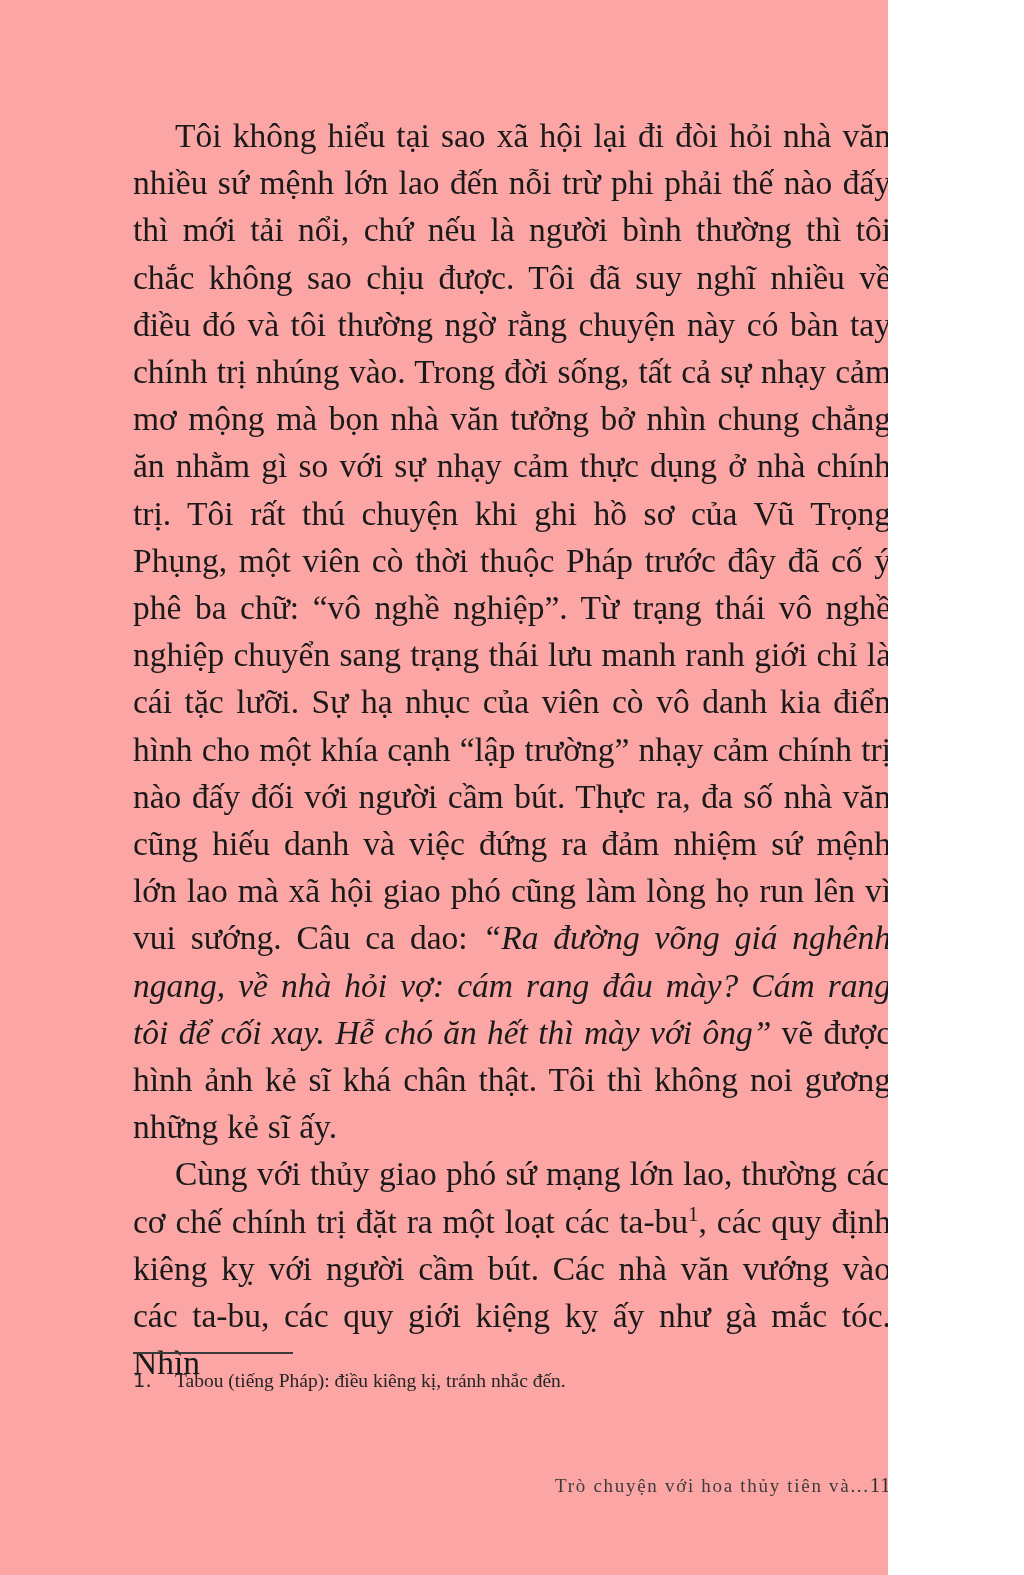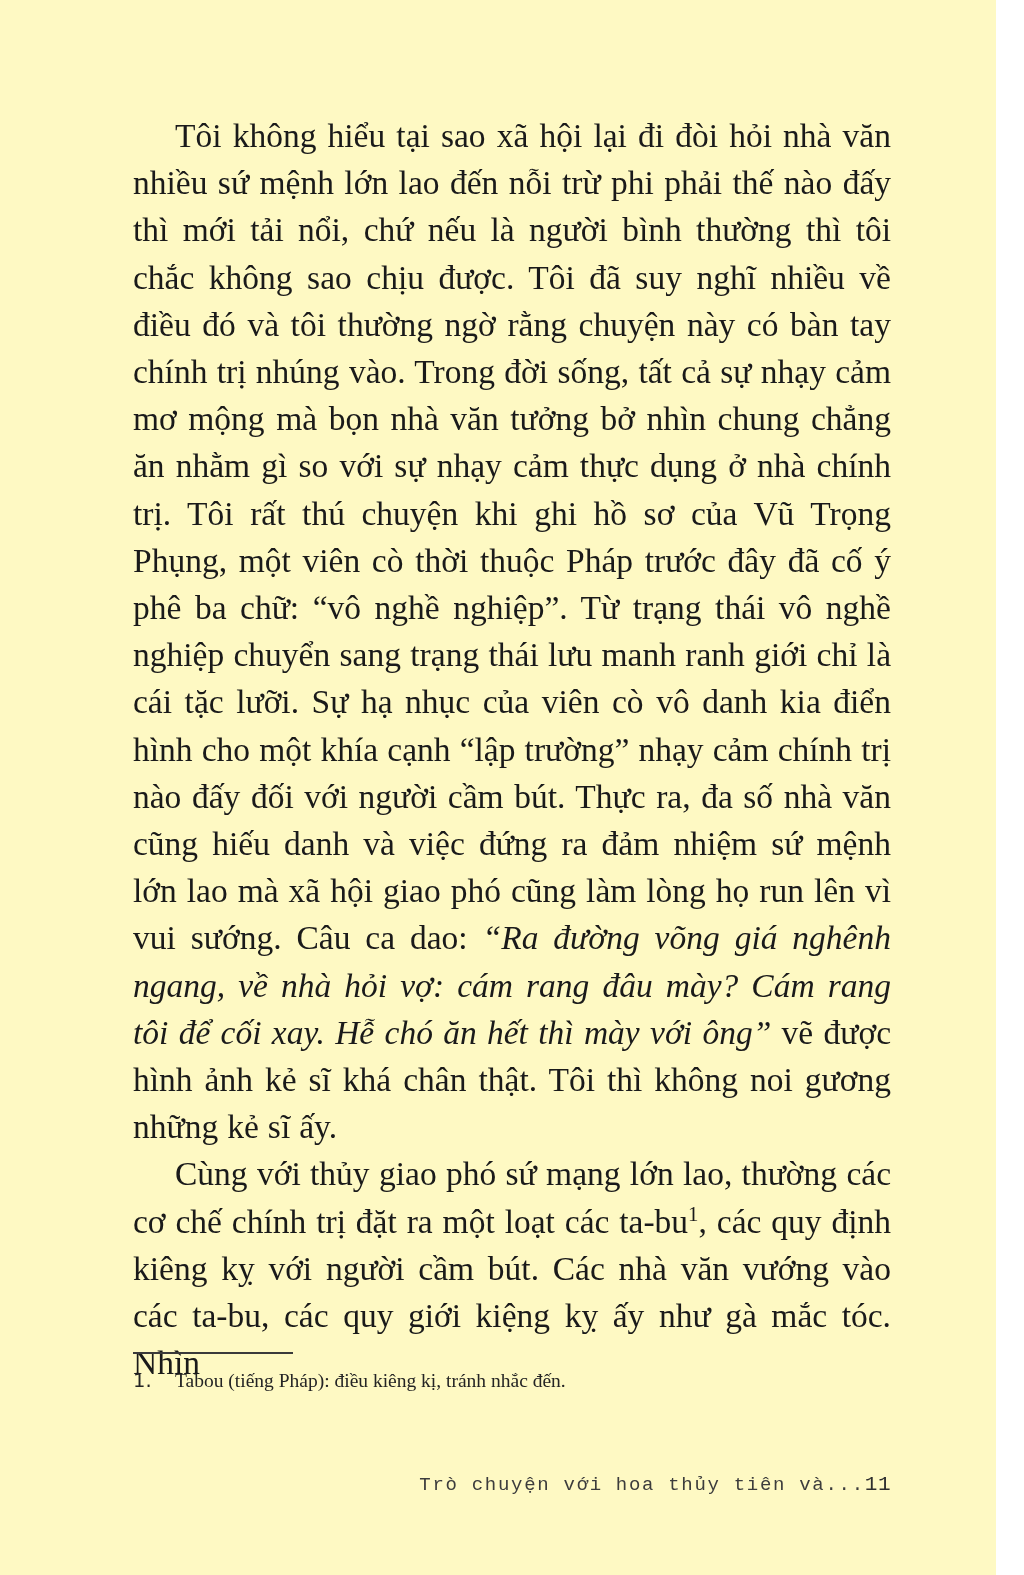--- a/index.html
+++ b/index.html
@@ -4,23 +4,23 @@
 <title>Book Page</title>
 <style>
   html, body {
     margin: 0;
     padding: 0;
     background: #ffffff;
   }
 
   .page {
     position: relative;
-    width: 996px;
+    width: 888px;
     height: 1575px;
-    background: #fef9c3;
+    background: #fca5a5;
     overflow: hidden;
     box-sizing: border-box;
   }
 
   .text-block {
     position: absolute;
     left: 133px;
     top: 112px;
     width: 758px;
   }
@@ -86,22 +86,22 @@
     font-family: Liberation Serif, serif;
   }
 
   .page-footer {
     position: absolute;
     left: 133px;
     top: 1473px;
     width: 758px;
     display: flex;
     justify-content: flex-end;
-    align-items: flex-end;
-    font-family: Liberation Mono, monospace;
+    align-items: center;
+    font-family: Liberation Serif, serif;
     color: #3c3c3c;
   }
 
   .footer-title {
     font-size: 19px;
     letter-spacing: 1.7px;
     color: #3c3c3c;
   }
 
   .footer-page-number {

